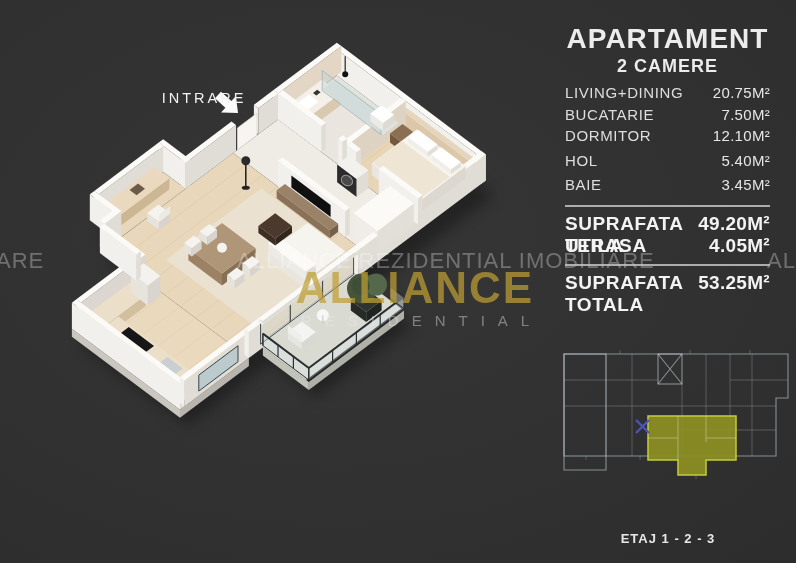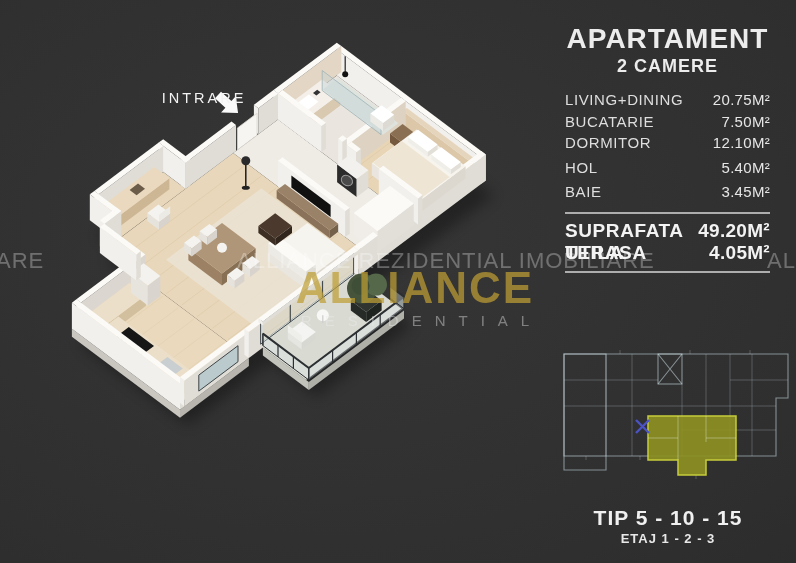--- a/index.html
+++ b/index.html
@@ -19,21 +19,21 @@
   .wm-frag-right{left:767px;}
   .wm-logo{position:absolute;left:285px;top:254px;width:260px;text-align:center;pointer-events:none;}
   .wm-logo-main{font-size:44px;font-weight:800;letter-spacing:2px;color:rgba(190,158,52,0.72);line-height:48px;margin-top:10px;}
   .wm-logo-sub{font-size:15px;font-weight:300;letter-spacing:13px;padding-left:13px;
     color:rgba(235,235,235,0.42);line-height:18px;}
   
   .panel{position:absolute;left:540px;top:0;width:256px;height:411px;box-sizing:border-box;
     padding:24px 26px 0 25px;color:#e9e9e9;}
   .p-title{text-align:center;font-size:28px;font-weight:800;letter-spacing:1px;color:#ececec;line-height:30px;}
   .p-sub{text-align:center;font-size:18px;font-weight:800;letter-spacing:1px;color:#ececec;line-height:20px;margin-top:2px;}
-  .rooms{margin-top:15px;}
+  .rooms{margin-top:8px;}
   .row{display:flex;justify-content:space-between;align-items:baseline;height:21.5px;}
   .row .lbl{font-size:15px;letter-spacing:.6px;color:#dedede;font-weight:400;}
   .row .val{font-size:15px;letter-spacing:.3px;color:#e6e6e6;font-weight:400;}
   .row.gap{margin-top:3px;}
   .hr{border:0;border-top:2px solid rgba(195,195,195,0.85);margin:7px 0 6px 0;}
   .row.bold{height:22px;}
   .row.bold .lbl,.row.bold .val{font-weight:700;font-size:19px;color:#f3f3f3;}
   .miniplan{position:absolute;left:540px;top:342px;}
   .tip-line{position:absolute;left:540px;top:506px;width:256px;text-align:center;
     font-size:21px;font-weight:800;letter-spacing:1px;color:#f0f0f0;}
@@ -344,20 +344,24 @@
       <span class="lbl">SUPRAFATA UTILA</span>
       <span class="val">49.20M²</span>
     </div>
     <div class="row bold">
       <span class="lbl">TERASA</span>
       <span class="val">4.05M²</span>
     </div>
 
     <hr class="hr">
 
+    <div class="row bold">
+      <span class="lbl">SUPRAFATA TOTALA</span>
+      <span class="val">53.25M²</span>
+    </div>
   </div>
 
   <svg class="miniplan" width="256" height="140" viewBox="0 0 256 140">
     <g fill="none" stroke="rgba(205,222,230,0.55)" stroke-width="1.1">
       <path d="M24,12 H248 V56 H236 V114 H66 V128 H24 Z"></path>
       <rect x="24" y="12" width="42" height="102"></rect>
       <rect x="118" y="12" width="24" height="30"></rect>
       <path d="M118,12 L142,42 M142,12 L118,42"></path>
     </g>
     <g fill="none" stroke="rgba(205,222,230,0.28)" stroke-width="0.9">
@@ -365,15 +369,14 @@
       <path d="M24,64 H236 M24,38 H118 M142,88 H236 M190,38 H248"></path>
       <path d="M80,8 V12 M150,8 V12 M210,8 V12 M46,114 V118 M100,114 V118 M156,133 V137"></path>
     </g>
     <polygon points="108,74 196,74 196,118 166,118 166,133 138,133 138,118 108,118" stroke="#d8de3e" stroke-width="1.5" opacity="0.9" fill="#8f9222"></polygon>
     <g fill="none" stroke="rgba(235,240,210,0.45)" stroke-width="0.9">
       <path d="M138,74 V118 M166,74 V100 M108,96 H138 M166,96 H196"></path>
     </g>
     <path d="M96,78 l13,13 M109,78 l-13,13" stroke="#4a52c4" stroke-width="2.4" fill="none"></path>
   </svg>
 
-  <div class="tip-line">TIP 5 - 10 - 15</div>
   <div class="etaj-line">ETAJ 1 - 2 - 3</div>
 </div>
 
 </body></html>

